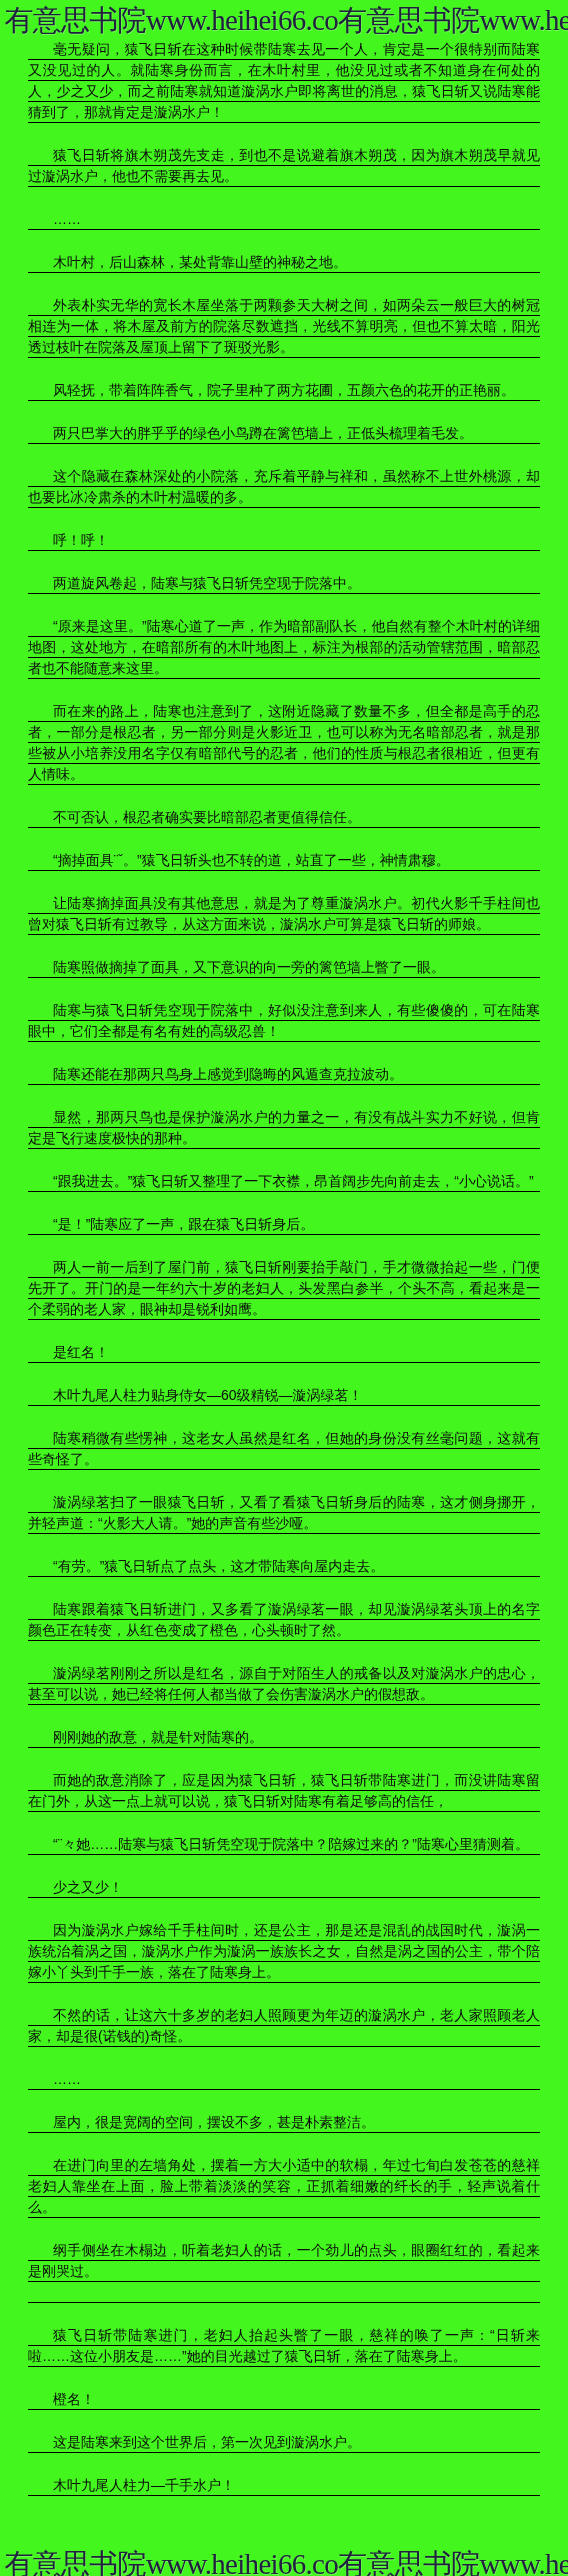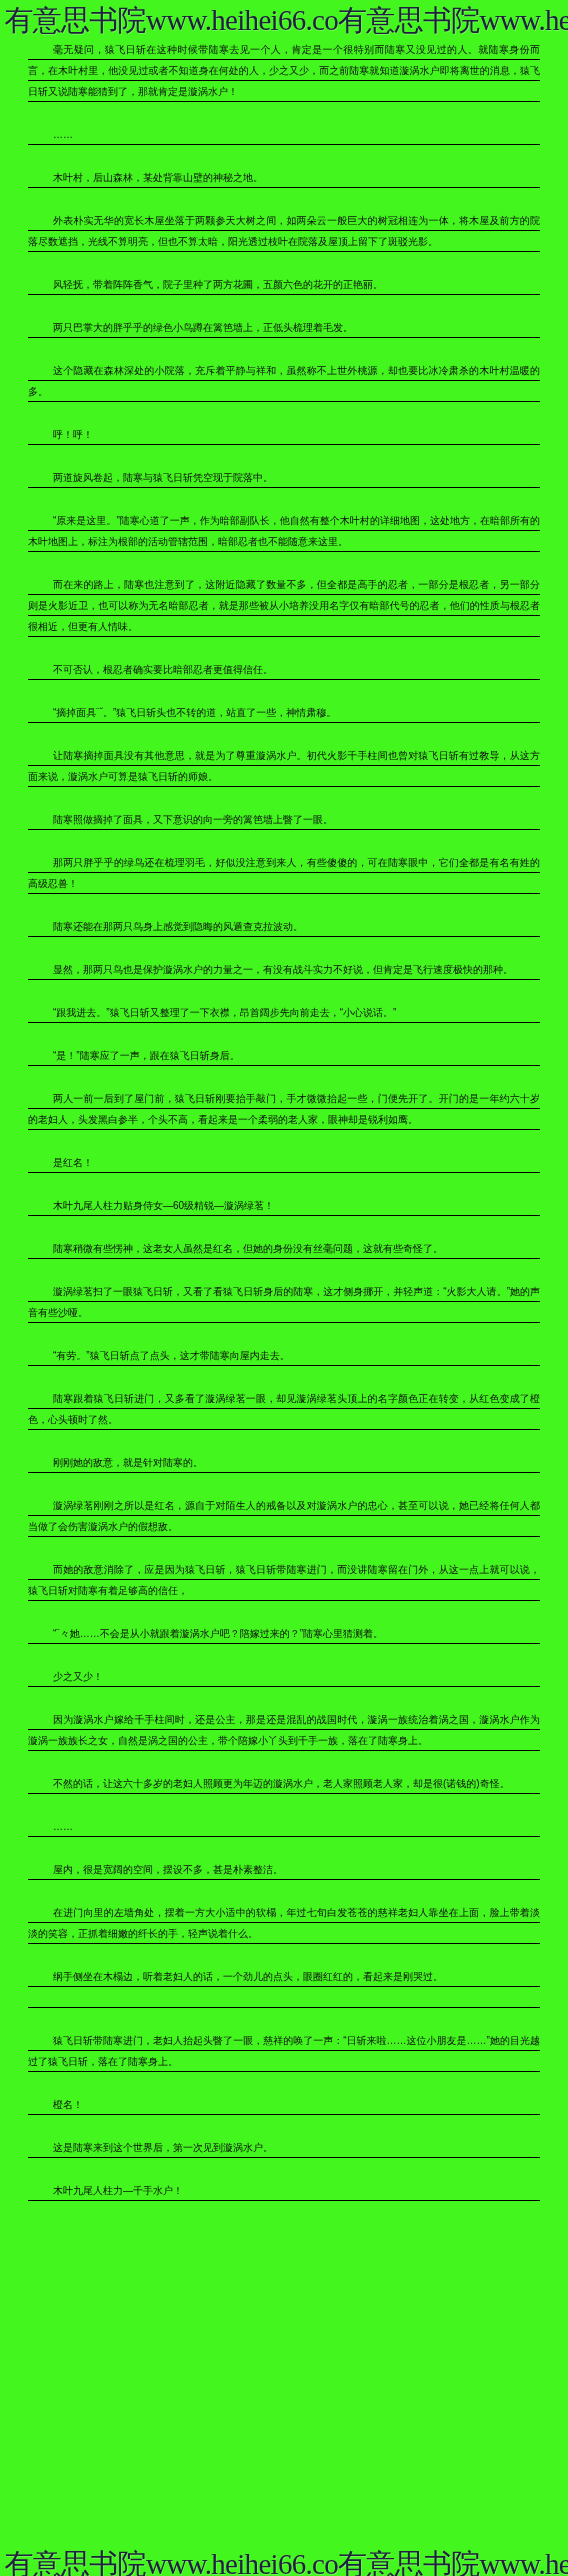--- a/index.html
+++ b/index.html
@@ -21,21 +21,21 @@
     width: 568px;
     letter-spacing: -0.7px;
     text-shadow: 0.7px 0.7px 0 rgba(255,255,255,0.25);
   }
   .wm-header { padding: 3.6px 0 0 4.4px; }
   .wm-footer { position: absolute; left: 4.4px; bottom: -5.1px; }
   .content {
     margin: 2.9px 28px 0 28px;
   }
   .para {
-    font-size: 10px;
+    font-size: 14px;
     line-height: 21px;
     color: var(--fg, #0c0c0c);
     text-indent: 25px;
     text-align: justify;
     margin: 22px 0;
     
     background-image: repeating-linear-gradient(
       to bottom,
       transparent 0px, transparent 20.4px,
       var(--rule, #000) 20.4px, var(--rule, #000) 21px
@@ -47,50 +47,51 @@
 </style>
 </head>
 <body>
 
 <div class="watermark wm-header">
   <span>有意思书院www.heihei66.co有意思书院www.heihei66.com</span>
 </div>
 
 <main class="content">
     <p class="para">毫无疑问，猿飞日斩在这种时候带陆寒去见一个人，肯定是一个很特别而陆寒又没见过的人。就陆寒身份而言，在木叶村里，他没见过或者不知道身在何处的人，少之又少，而之前陆寒就知道漩涡水户即将离世的消息，猿飞日斩又说陆寒能猜到了，那就肯定是漩涡水户！</p>
+    <p class="para">猿飞日斩将旗木朔茂先支走，到也不是说避着旗木朔茂，因为旗木朔茂早就见过漩涡水户，他也不需要再去见。</p>
     <p class="para">……</p>
     <p class="para">木叶村，后山森林，某处背靠山壁的神秘之地。</p>
     <p class="para">外表朴实无华的宽长木屋坐落于两颗参天大树之间，如两朵云一般巨大的树冠相连为一体，将木屋及前方的院落尽数遮挡，光线不算明亮，但也不算太暗，阳光透过枝叶在院落及屋顶上留下了斑驳光影。</p>
     <p class="para">风轻抚，带着阵阵香气，院子里种了两方花圃，五颜六色的花开的正艳丽。</p>
     <p class="para">两只巴掌大的胖乎乎的绿色小鸟蹲在篱笆墙上，正低头梳理着毛发。</p>
     <p class="para">这个隐藏在森林深处的小院落，充斥着平静与祥和，虽然称不上世外桃源，却也要比冰冷肃杀的木叶村温暖的多。</p>
     <p class="para">呼！呼！</p>
     <p class="para">两道旋风卷起，陆寒与猿飞日斩凭空现于院落中。</p>
     <p class="para">“原来是这里。”陆寒心道了一声，作为暗部副队长，他自然有整个木叶村的详细地图，这处地方，在暗部所有的木叶地图上，标注为根部的活动管辖范围，暗部忍者也不能随意来这里。</p>
     <p class="para">而在来的路上，陆寒也注意到了，这附近隐藏了数量不多，但全都是高手的忍者，一部分是根忍者，另一部分则是火影近卫，也可以称为无名暗部忍者，就是那些被从小培养没用名字仅有暗部代号的忍者，他们的性质与根忍者很相近，但更有人情味。</p>
     <p class="para">不可否认，根忍者确实要比暗部忍者更值得信任。</p>
     <p class="para">“摘掉面具¨ˇ。”猿飞日斩头也不转的道，站直了一些，神情肃穆。</p>
     <p class="para">让陆寒摘掉面具没有其他意思，就是为了尊重漩涡水户。初代火影千手柱间也曾对猿飞日斩有过教导，从这方面来说，漩涡水户可算是猿飞日斩的师娘。</p>
     <p class="para">陆寒照做摘掉了面具，又下意识的向一旁的篱笆墙上瞥了一眼。</p>
-    <p class="para">那两只胖乎乎的绿鸟还在梳理羽毛，好似没注意到来人，有些傻傻的，可在陆寒眼中，它们全都是有名有姓的高级忍兽！</p>
+    <p class="para">陆寒与猿飞日斩凭空现于院落中，好似没注意到来人，有些傻傻的，可在陆寒眼中，它们全都是有名有姓的高级忍兽！</p>
     <p class="para">陆寒还能在那两只鸟身上感觉到隐晦的风遁查克拉波动。</p>
     <p class="para">显然，那两只鸟也是保护漩涡水户的力量之一，有没有战斗实力不好说，但肯定是飞行速度极快的那种。</p>
     <p class="para">“跟我进去。”猿飞日斩又整理了一下衣襟，昂首阔步先向前走去，“小心说话。”</p>
     <p class="para">“是！”陆寒应了一声，跟在猿飞日斩身后。</p>
     <p class="para">两人一前一后到了屋门前，猿飞日斩刚要抬手敲门，手才微微抬起一些，门便先开了。开门的是一年约六十岁的老妇人，头发黑白参半，个头不高，看起来是一个柔弱的老人家，眼神却是锐利如鹰。</p>
     <p class="para">是红名！</p>
     <p class="para">木叶九尾人柱力贴身侍女—60级精锐—漩涡绿茗！</p>
     <p class="para">陆寒稍微有些愣神，这老女人虽然是红名，但她的身份没有丝毫问题，这就有些奇怪了。</p>
     <p class="para">漩涡绿茗扫了一眼猿飞日斩，又看了看猿飞日斩身后的陆寒，这才侧身挪开，并轻声道：“火影大人请。”她的声音有些沙哑。</p>
     <p class="para">“有劳。”猿飞日斩点了点头，这才带陆寒向屋内走去。</p>
     <p class="para">陆寒跟着猿飞日斩进门，又多看了漩涡绿茗一眼，却见漩涡绿茗头顶上的名字颜色正在转变，从红色变成了橙色，心头顿时了然。</p>
+    <p class="para">漩涡绿茗刚刚之所以是红名，源自于对陌生人的戒备以及对漩涡水户的忠心，甚至可以说，她已经将任何人都当做了会伤害漩涡水户的假想敌。</p>
     <p class="para">刚刚她的敌意，就是针对陆寒的。</p>
-    <p class="para">漩涡绿茗刚刚之所以是红名，源自于对陌生人的戒备以及对漩涡水户的忠心，甚至可以说，她已经将任何人都当做了会伤害漩涡水户的假想敌。</p>
     <p class="para">而她的敌意消除了，应是因为猿飞日斩，猿飞日斩带陆寒进门，而没讲陆寒留在门外，从这一点上就可以说，猿飞日斩对陆寒有着足够高的信任，</p>
-    <p class="para">“¨々她……不会是从小就跟着漩涡水户吧？陪嫁过来的？”陆寒心里猜测着。</p>
+    <p class="para">“¨々她……陆寒与猿飞日斩凭空现于院落中？陪嫁过来的？”陆寒心里猜测着。</p>
     <p class="para">少之又少！</p>
     <p class="para">因为漩涡水户嫁给千手柱间时，还是公主，那是还是混乱的战国时代，漩涡一族统治着涡之国，漩涡水户作为漩涡一族族长之女，自然是涡之国的公主，带个陪嫁小丫头到千手一族，落在了陆寒身上。</p>
     <p class="para">不然的话，让这六十多岁的老妇人照顾更为年迈的漩涡水户，老人家照顾老人家，却是很(诺钱的)奇怪。</p>
     <p class="para">……</p>
     <p class="para">屋内，很是宽阔的空间，摆设不多，甚是朴素整洁。</p>
     <p class="para">在进门向里的左墙角处，摆着一方大小适中的软榻，年过七旬白发苍苍的慈祥老妇人靠坐在上面，脸上带着淡淡的笑容，正抓着细嫩的纤长的手，轻声说着什么。</p>
     <p class="para trailing-blank">纲手侧坐在木榻边，听着老妇人的话，一个劲儿的点头，眼圈红红的，看起来是刚哭过。</p>
     <p class="para">猿飞日斩带陆寒进门，老妇人抬起头瞥了一眼，慈祥的唤了一声：“日斩来啦……这位小朋友是……”她的目光越过了猿飞日斩，落在了陆寒身上。</p>
     <p class="para">橙名！</p>
     <p class="para">这是陆寒来到这个世界后，第一次见到漩涡水户。</p>

